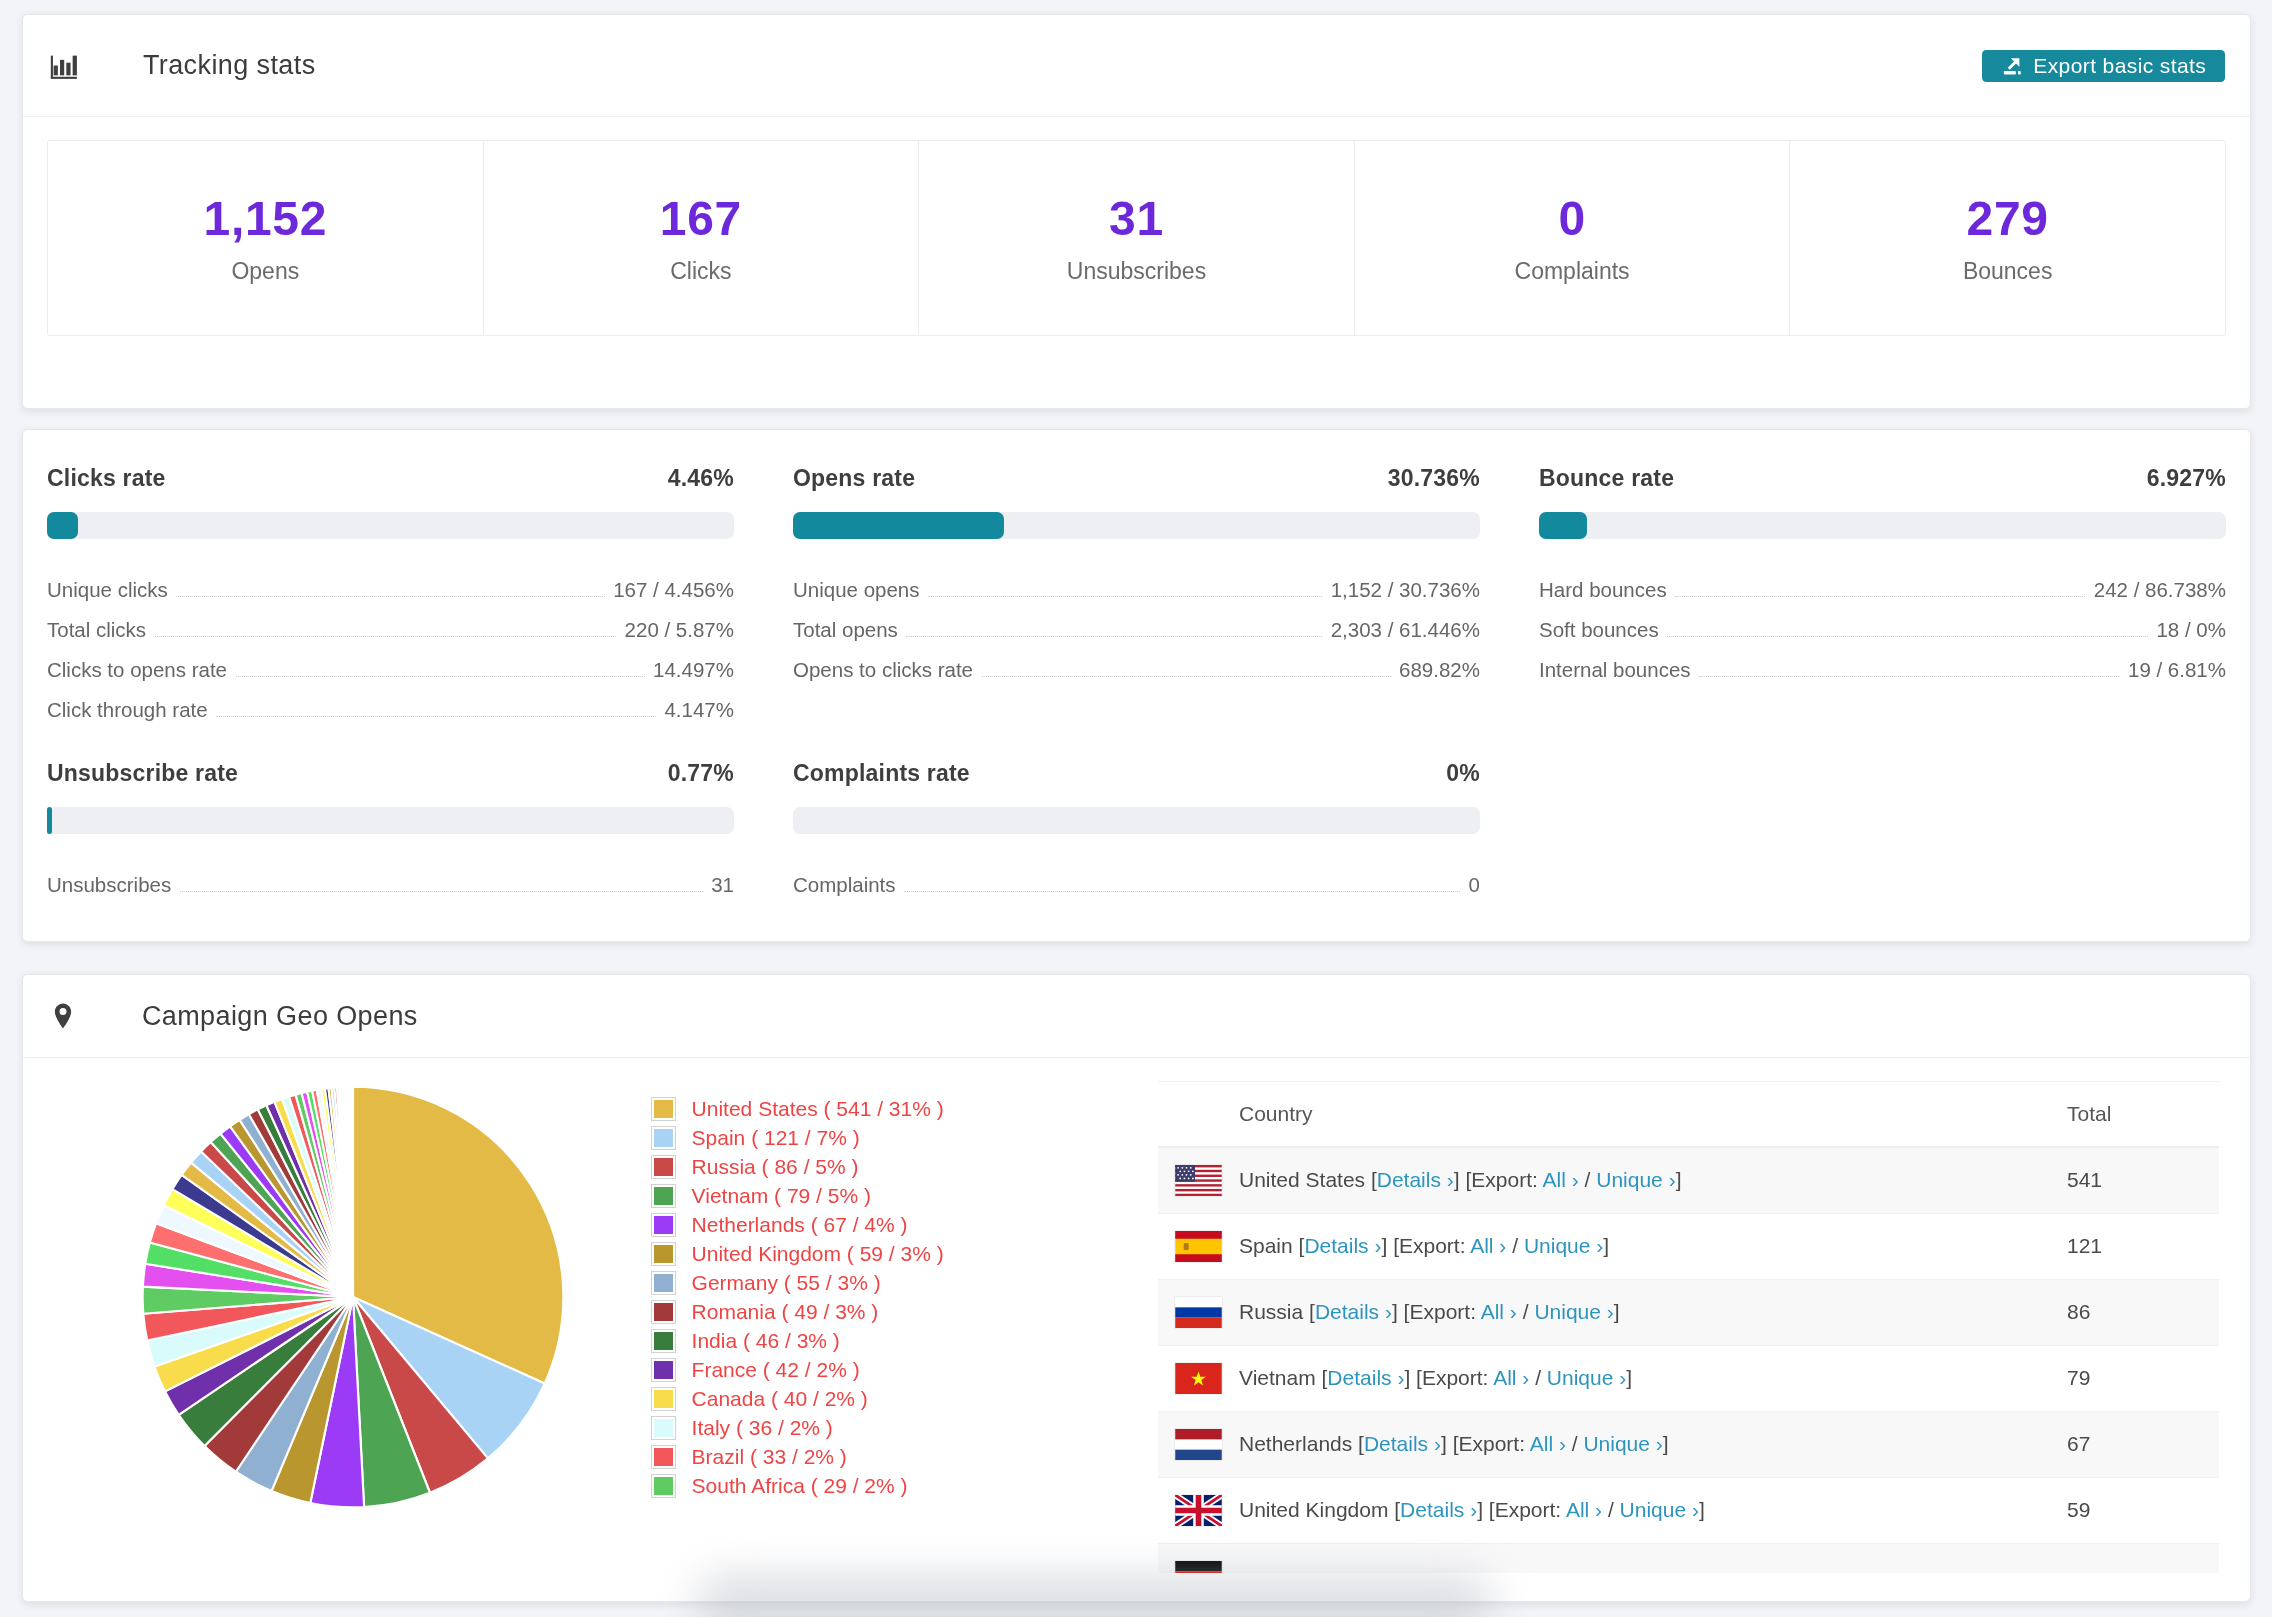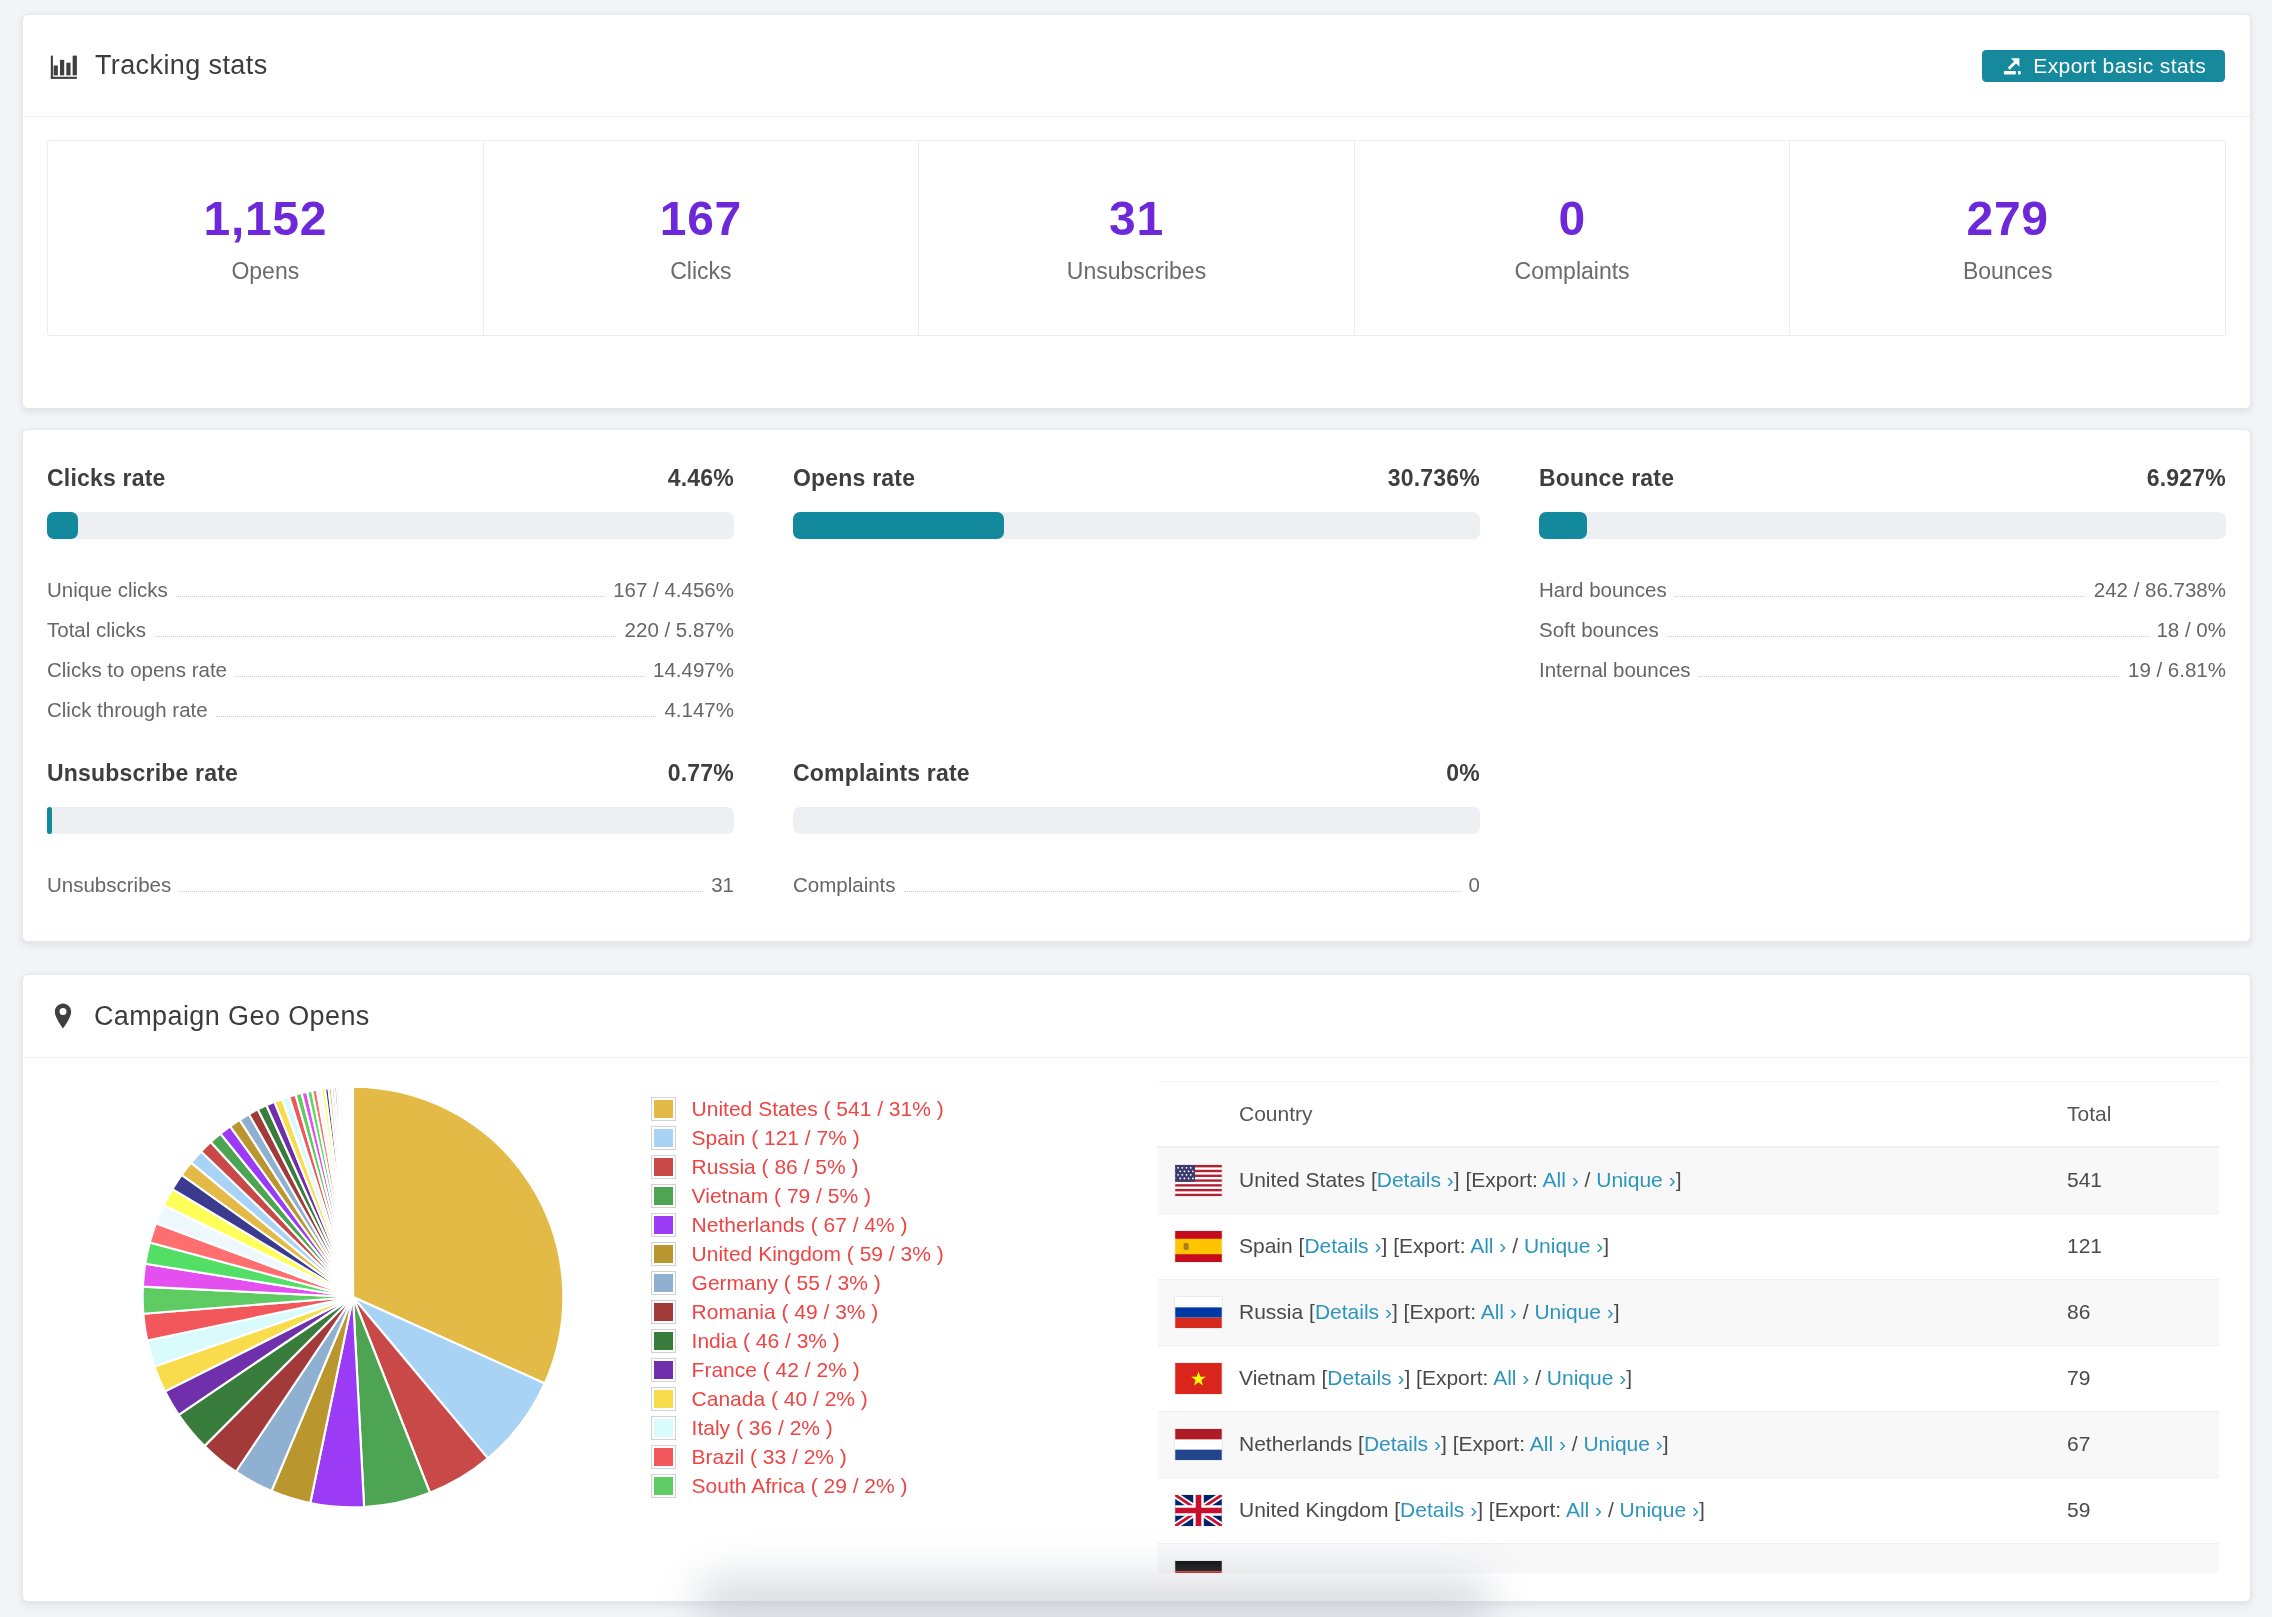--- a/index.html
+++ b/index.html
@@ -1,20 +1,20 @@
 <!DOCTYPE html>
 <html style="font-size:11.3px"><head>
 <meta charset="utf-8">
 <style>
   * { margin:0; padding:0; box-sizing:border-box; }
   body { font-family:"Liberation Sans","DejaVu Sans",sans-serif; }
   .page { position:relative; width:2273px; height:1618px; background:#f3f4f7; overflow:hidden; }
   .card { position:absolute; left:22px; width:2229px; background:#fff; border:0.7px solid #e4e7eb;
           border-radius:5.6px; box-shadow:0 2.1px 7px rgba(70,80,95,.12); }
-  .card-head { display:flex; align-items:center; padding:0 25.4px; border-bottom:1.4px solid #eef0f2; }
+  .card-head { display:flex; align-items:center; padding:0 25.4px; border-bottom:1.4px solid #eef0f2;gap:48px; }
   .head-icon { display:inline-flex; margin-right:15.5px; }
   .card-title { font-size:27px; color:#3c3c3c; font-weight:400; letter-spacing:0.4px; }
 
   
   #card-tracking { top:14px; height:395px; }
   #card-tracking .card-head { height:102px; }
   .export-btn { margin-left:auto; display:flex; align-items:center; gap:10px; height:32px; padding:0 18.4px;
                 background:#17899c; color:#fff; border:none; border-radius:4.2px; font-size:21px;
                 font-family:inherit; cursor:pointer; letter-spacing:0.4px; }
   .stat-row { display:flex; margin:23px 24px 0; height:196px; border:1.4px solid #ebecef; border-radius:2.8px; }
@@ -158,20 +158,37 @@
         </div>
       </div>
 
       <div class="rate-col">
         <div class="rate-head">
           <span class="rate-title">Opens rate</span>
           <span class="rate-value">30.736%</span>
         </div>
         <div class="progress">
           <div class="progress-fill" style="width: 30.736%;"></div>
+        </div>
+        <div class="rate-rows">
+          <div class="rate-row">
+            <span class="lab">Unique opens</span>
+              <span class="leader"></span>
+              <span class="val">1,152 / 30.736%</span>
+          </div>
+          <div class="rate-row">
+            <span class="lab">Total opens</span>
+              <span class="leader"></span>
+              <span class="val">2,303 / 61.446%</span>
+          </div>
+          <div class="rate-row">
+            <span class="lab">Opens to clicks rate</span>
+              <span class="leader"></span>
+              <span class="val">689.82%</span>
+          </div>
         </div>
       </div>
 
       <div class="rate-col">
         <div class="rate-head">
           <span class="rate-title">Bounce rate</span>
           <span class="rate-value">6.927%</span>
         </div>
         <div class="progress">
           <div class="progress-fill" style="width: 6.927%;"></div>

